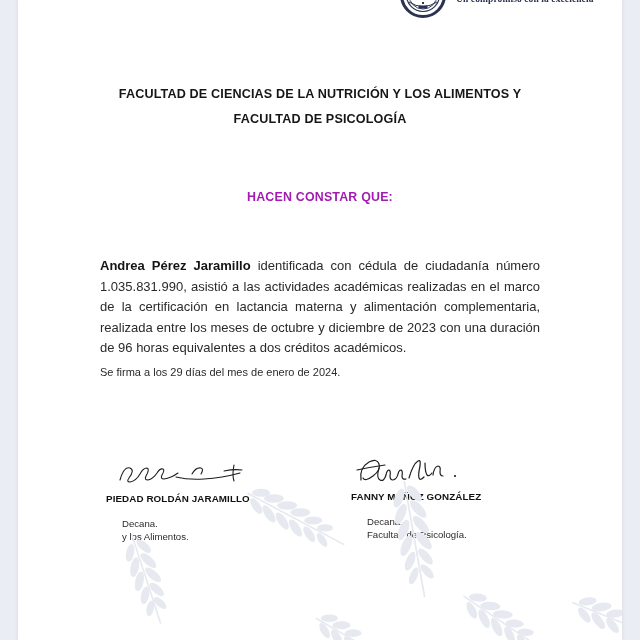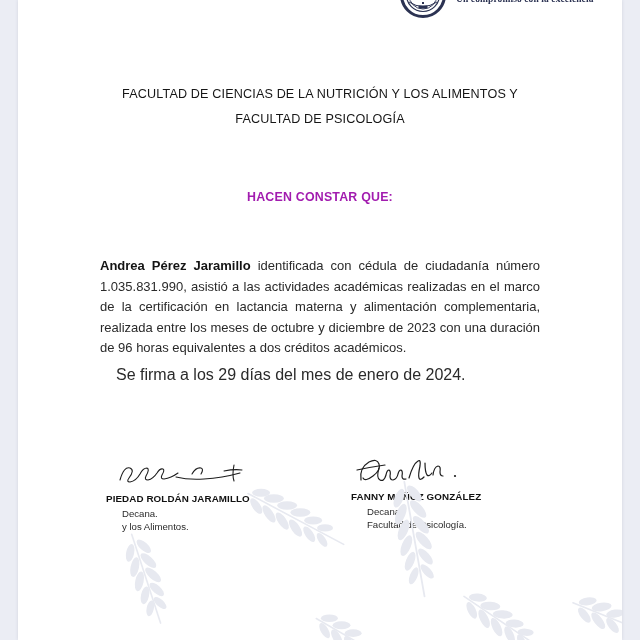--- a/index.html
+++ b/index.html
@@ -55,21 +55,21 @@
   }
 
   
   .doc-title {
     position: absolute;
     top: 82px;
     left: 52px;
     width: 500px;
     text-align: center;
     font-size: 12.6px;
-    font-weight: normal;
+    font-weight: bold;
     color: #161616;
     line-height: 25px;
     letter-spacing: .15px;
   }
   .doc-title .l2 { display: block; }
 
   .attest {
     position: absolute;
     top: 190px;
     left: 52px;
@@ -93,23 +93,22 @@
     text-align: justify;
     text-justify: inter-word;
   }
   .body-text .name { font-weight: bold; color: #141414; }
 
   .sign-date {
     position: absolute;
     top: 366px;
     left: 82px;
     width: 440px;
-    font-size: 16px;
+    font-size: 11px;
     color: #2a2a2a;
-    margin-left: 16px;
   }
 
   
   .sig-block {
     position: absolute;
     font-size: 9.6px;
     color: #2a2a2a;
     line-height: 13.6px;
   }
   .sig-left  { left: 88px;  top: 452px; width: 215px; }
@@ -119,21 +118,21 @@
     height: 40px;
     position: relative;
   }
   .sig-mark svg { display: block; }
 
   .sig-name {
     font-weight: bold;
     font-size: 9.8px;
     color: #111111;
     letter-spacing: .1px;
-    margin-bottom: 1px;
+    margin-bottom: 11px;
   }
   .sig-line { display: block; margin-left: 16px; }
 
   
   .leaves {
     position: absolute;
     left: 0;
     bottom: 0;
     width: 604px;
     height: 160px;

